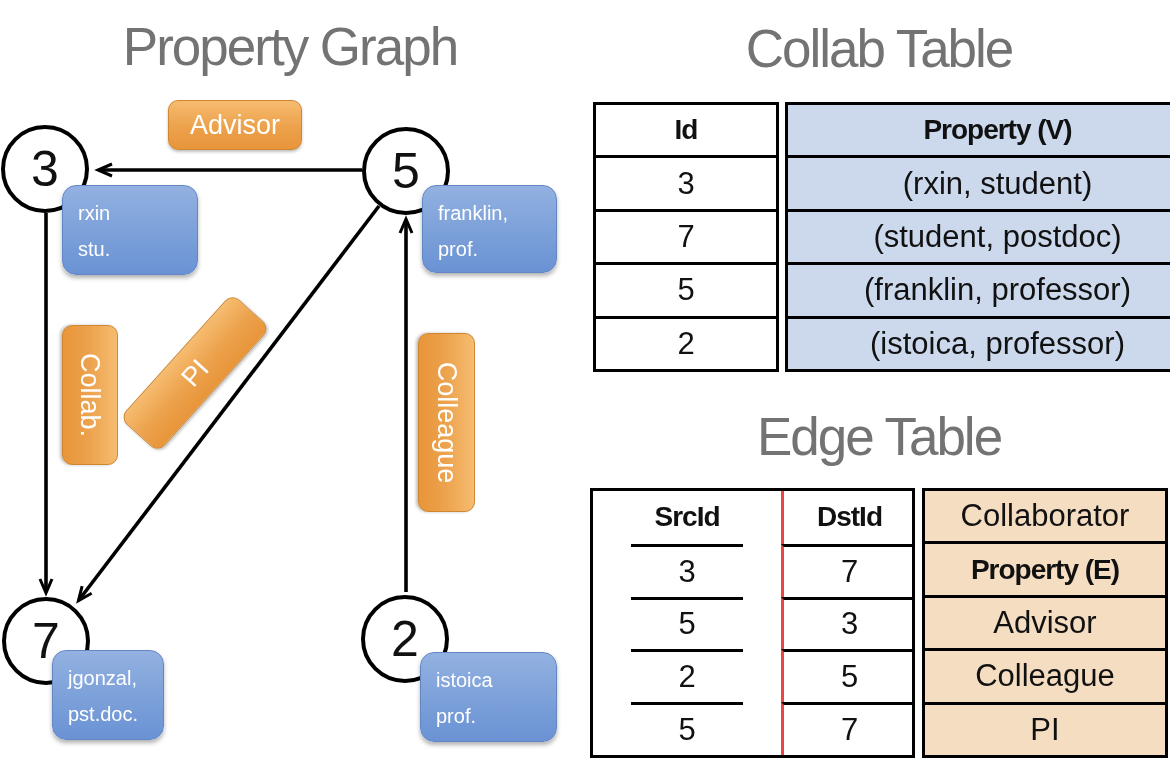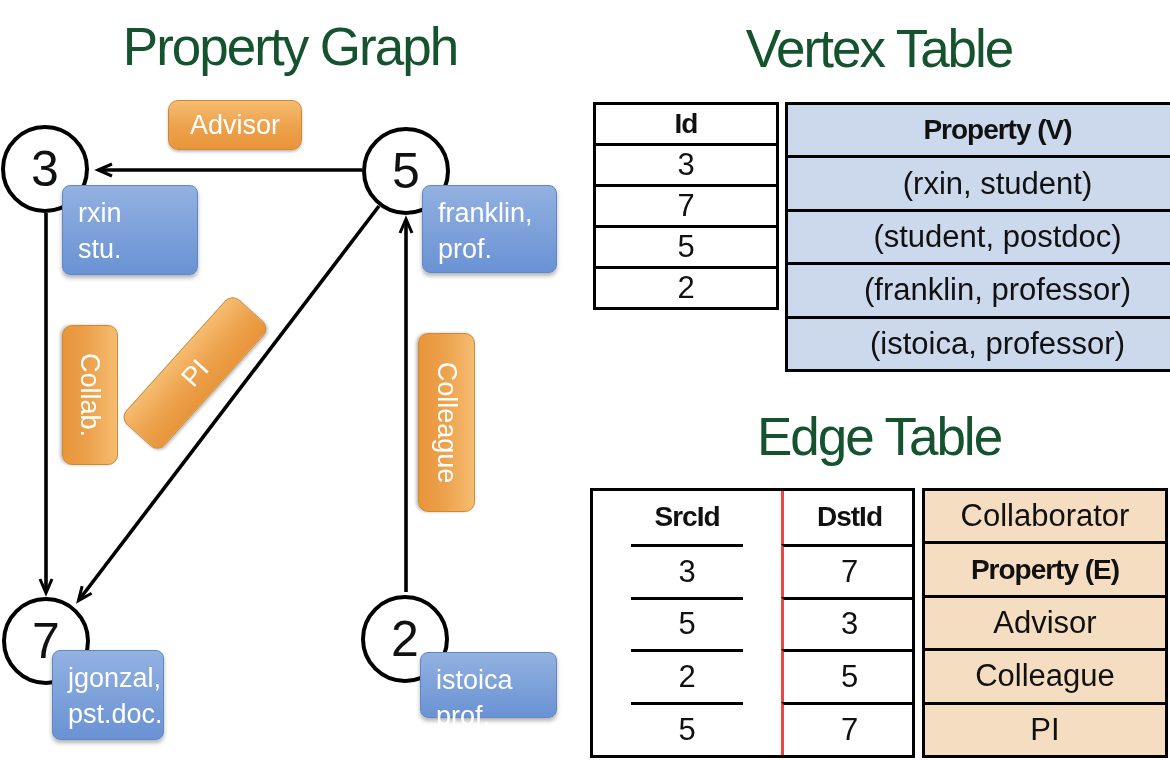--- a/index.html
+++ b/index.html
@@ -7,21 +7,21 @@
     width:1170px;height:760px;position:relative;overflow:hidden;
     background:#ffffff;
     font-family:"Liberation Sans","DejaVu Sans",sans-serif;
     color:#111;
     -webkit-font-smoothing:antialiased;
   }
   .abs{position:absolute;}
 
   
   .big-title{
-    font-size:53px;font-weight:300;letter-spacing:-2px;color:#14532d;
+    font-size:53px;font-weight:300;letter-spacing:-2px;color:#737373;
     text-align:center;white-space:nowrap;
   }
 
   
   .node{
     width:88px;height:88px;border-radius:50%;
     background:#fff;border:4px solid #000;box-sizing:border-box;
     display:flex;align-items:center;justify-content:center;
     font-size:50px;font-weight:300;color:#111;
     z-index:3;
@@ -36,23 +36,23 @@
     color:#fff;font-size:27px;
     display:flex;align-items:center;justify-content:center;
     z-index:4;white-space:nowrap;
   }
 
   
   .vlabel{
     box-sizing:border-box;
     background:linear-gradient(180deg,#93b1e1 0%,var(--vertex-label-bg,#729dd8) 45%,#6a92d4 100%);
     background:linear-gradient(180deg,#93b1e1 0%,#7fa3da 45%,#6a92d4 100%);
-    border:1px solid #6387c5;border-radius:8px;
+    border:1px solid #6387c5;border-radius:14px;
     box-shadow:0 3px 4px rgba(0,0,0,0.3);
-    color:#fff;font-size:27px;line-height:36px;
+    color:#fff;font-size:20px;line-height:36px;
     padding:9px 0 16px 15px;
     z-index:5;
   }
 
   
   .tbox{
     box-sizing:border-box;border:3px solid #000;background:#fff;
     display:flex;flex-direction:column;
   }
   .trow{
@@ -114,28 +114,28 @@
   <div>stu.</div>
 </div>
 <div class="abs vlabel" style="left:422px;top:185px;width:135px;height:88px;">
   <div>franklin,</div>
   <div>prof.</div>
 </div>
 <div class="abs vlabel" style="left:52px;top:650px;width:112px;height:90px;">
   <div>jgonzal,</div>
   <div>pst.doc.</div>
 </div>
-<div class="abs vlabel" style="left:420px;top:652px;width:137px;height:66px;">
+<div class="abs vlabel" style="left:420px;top:652px;width:137px;height:90px;">
   <div>istoica</div>
   <div>prof.</div>
 </div>
 
-<div class="abs big-title" style="left:590px;top:18px;width:578px;">Vertex Table</div>
+<div class="abs big-title" style="left:590px;top:18px;width:578px;">Collab Table</div>
 
-<div class="abs tbox" style="left:593px;top:102px;width:186px;height:208px;">
+<div class="abs tbox" style="left:593px;top:102px;width:186px;height:270px;">
   <div class="trow hdr">Id</div>
   <div class="trow">3</div>
   <div class="trow">7</div>
   <div class="trow">5</div>
   <div class="trow">2</div>
 </div>
 
 <div class="abs tbox bluebg" style="left:785px;top:102px;width:425px;height:270px;">
   <div class="trow hdr">Property (V)</div>
   <div class="trow">(rxin, student)</div>

